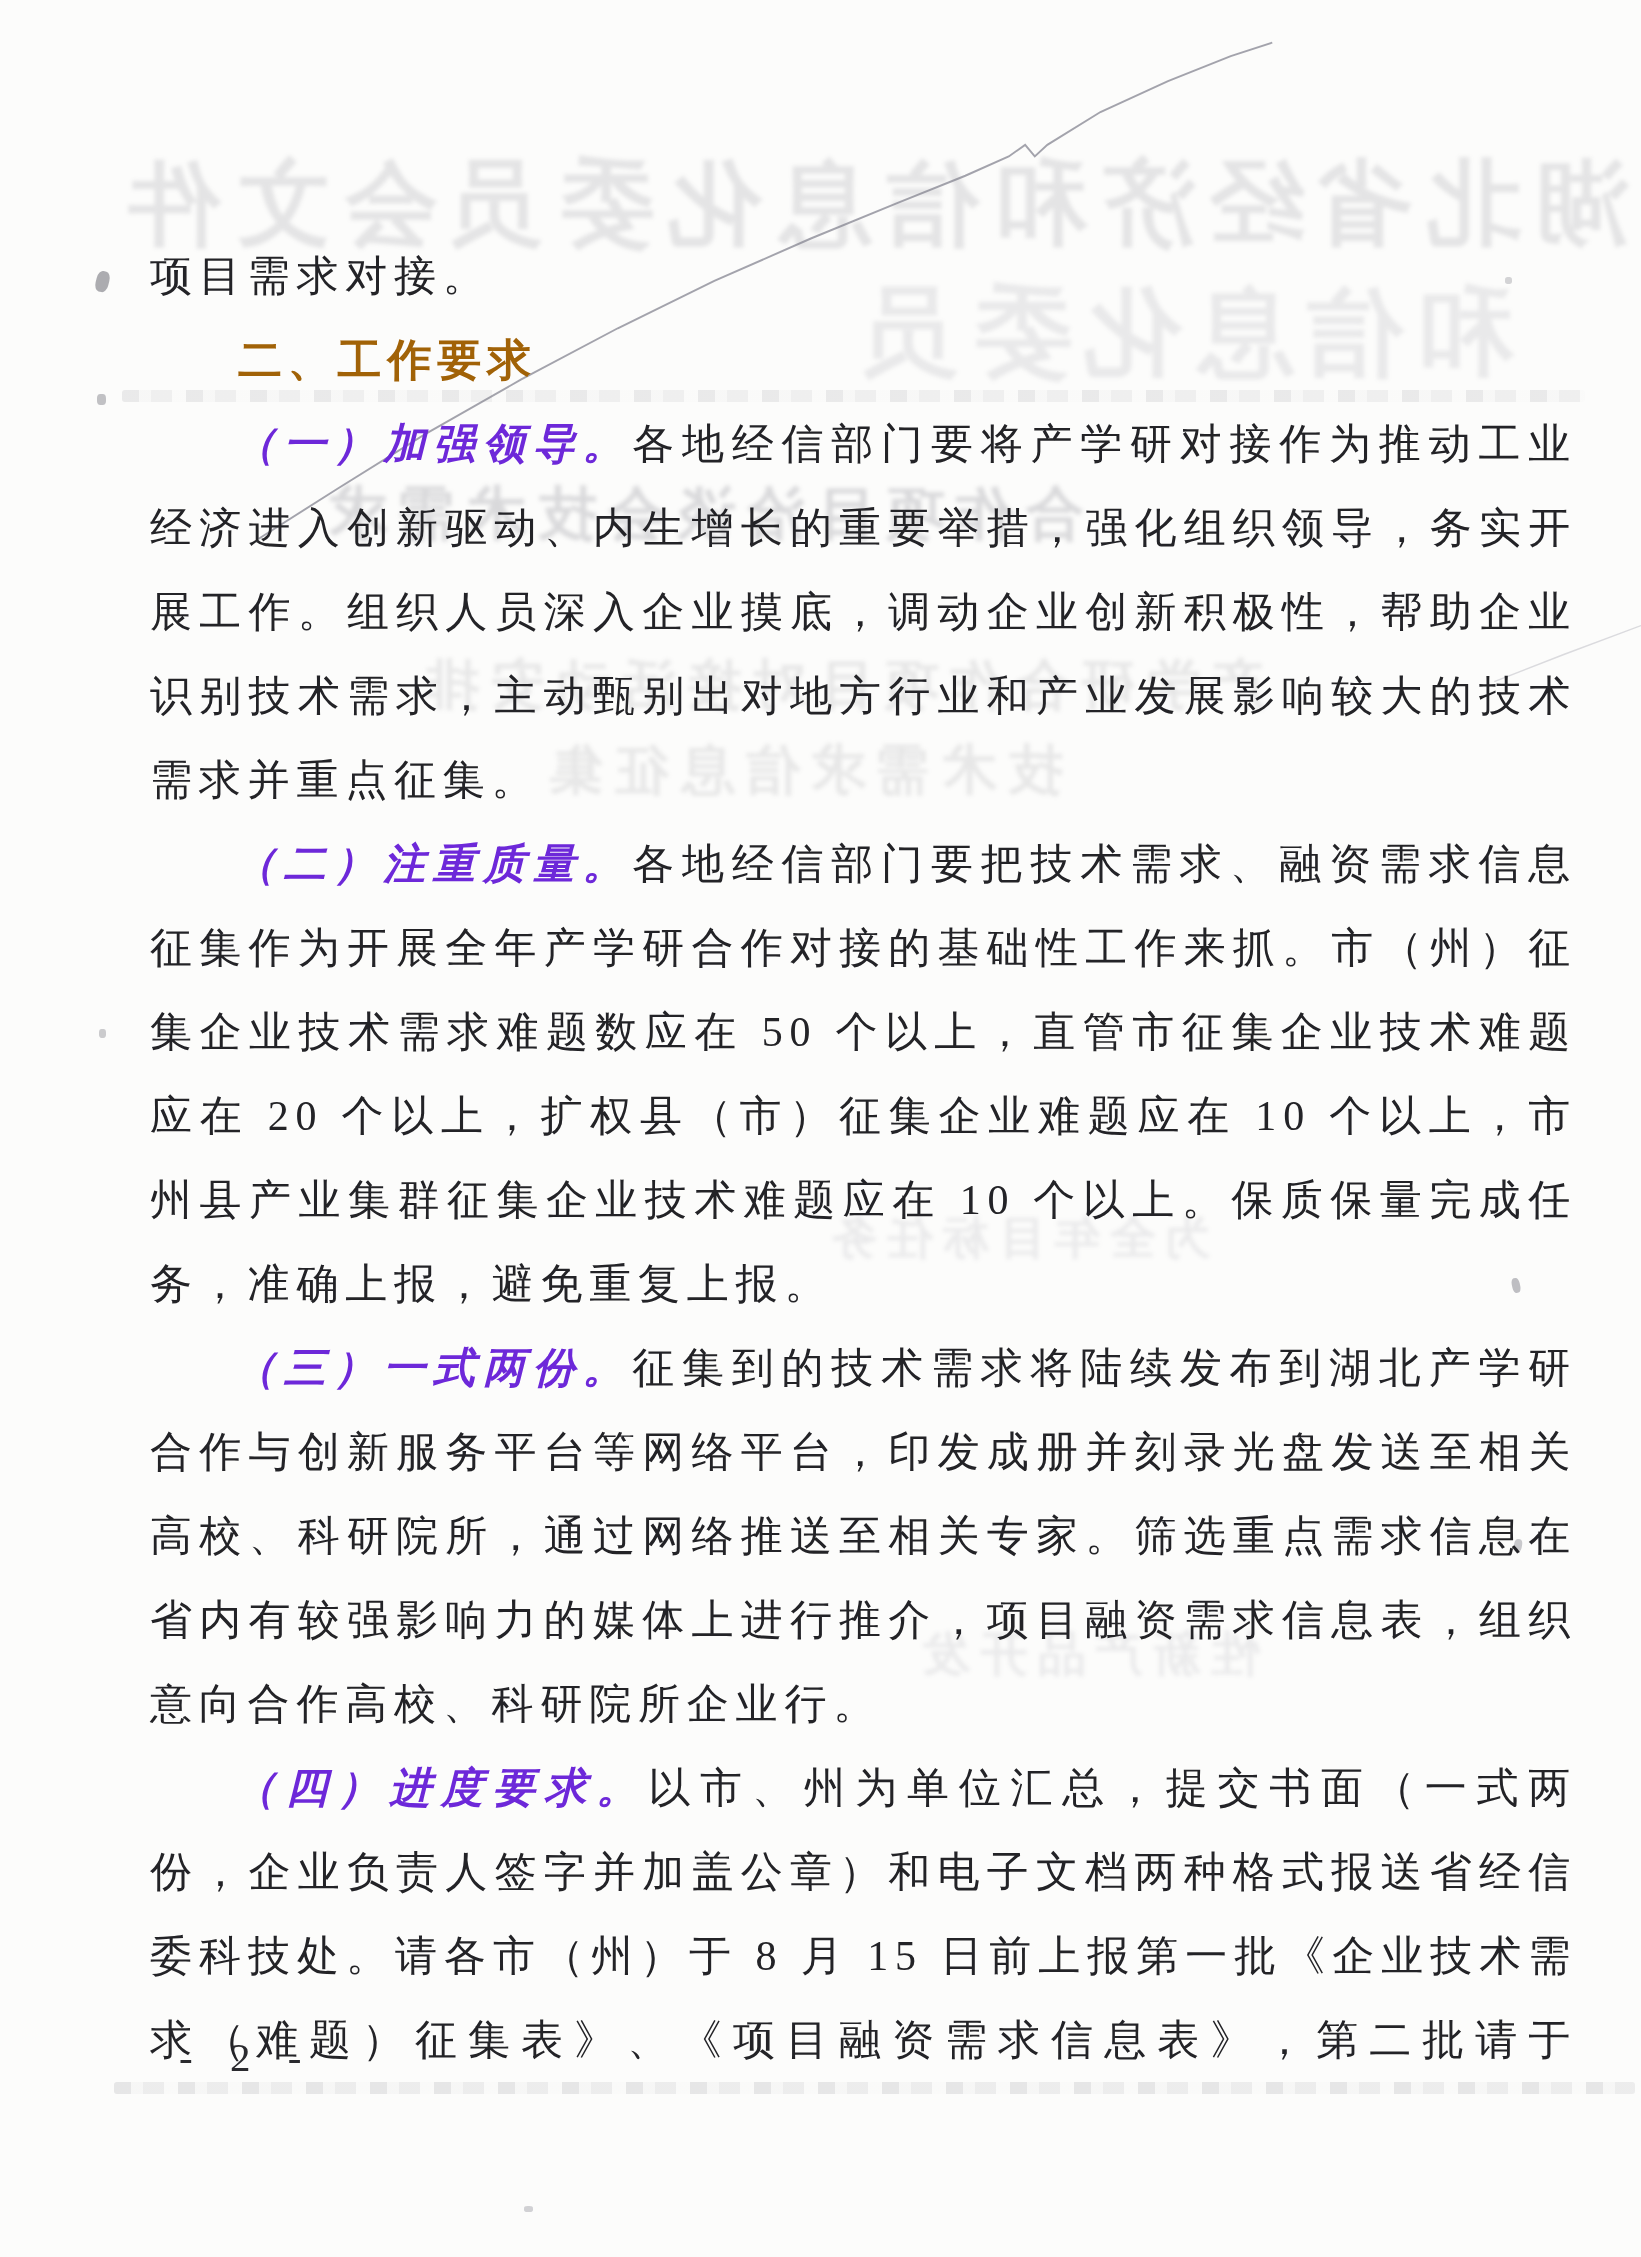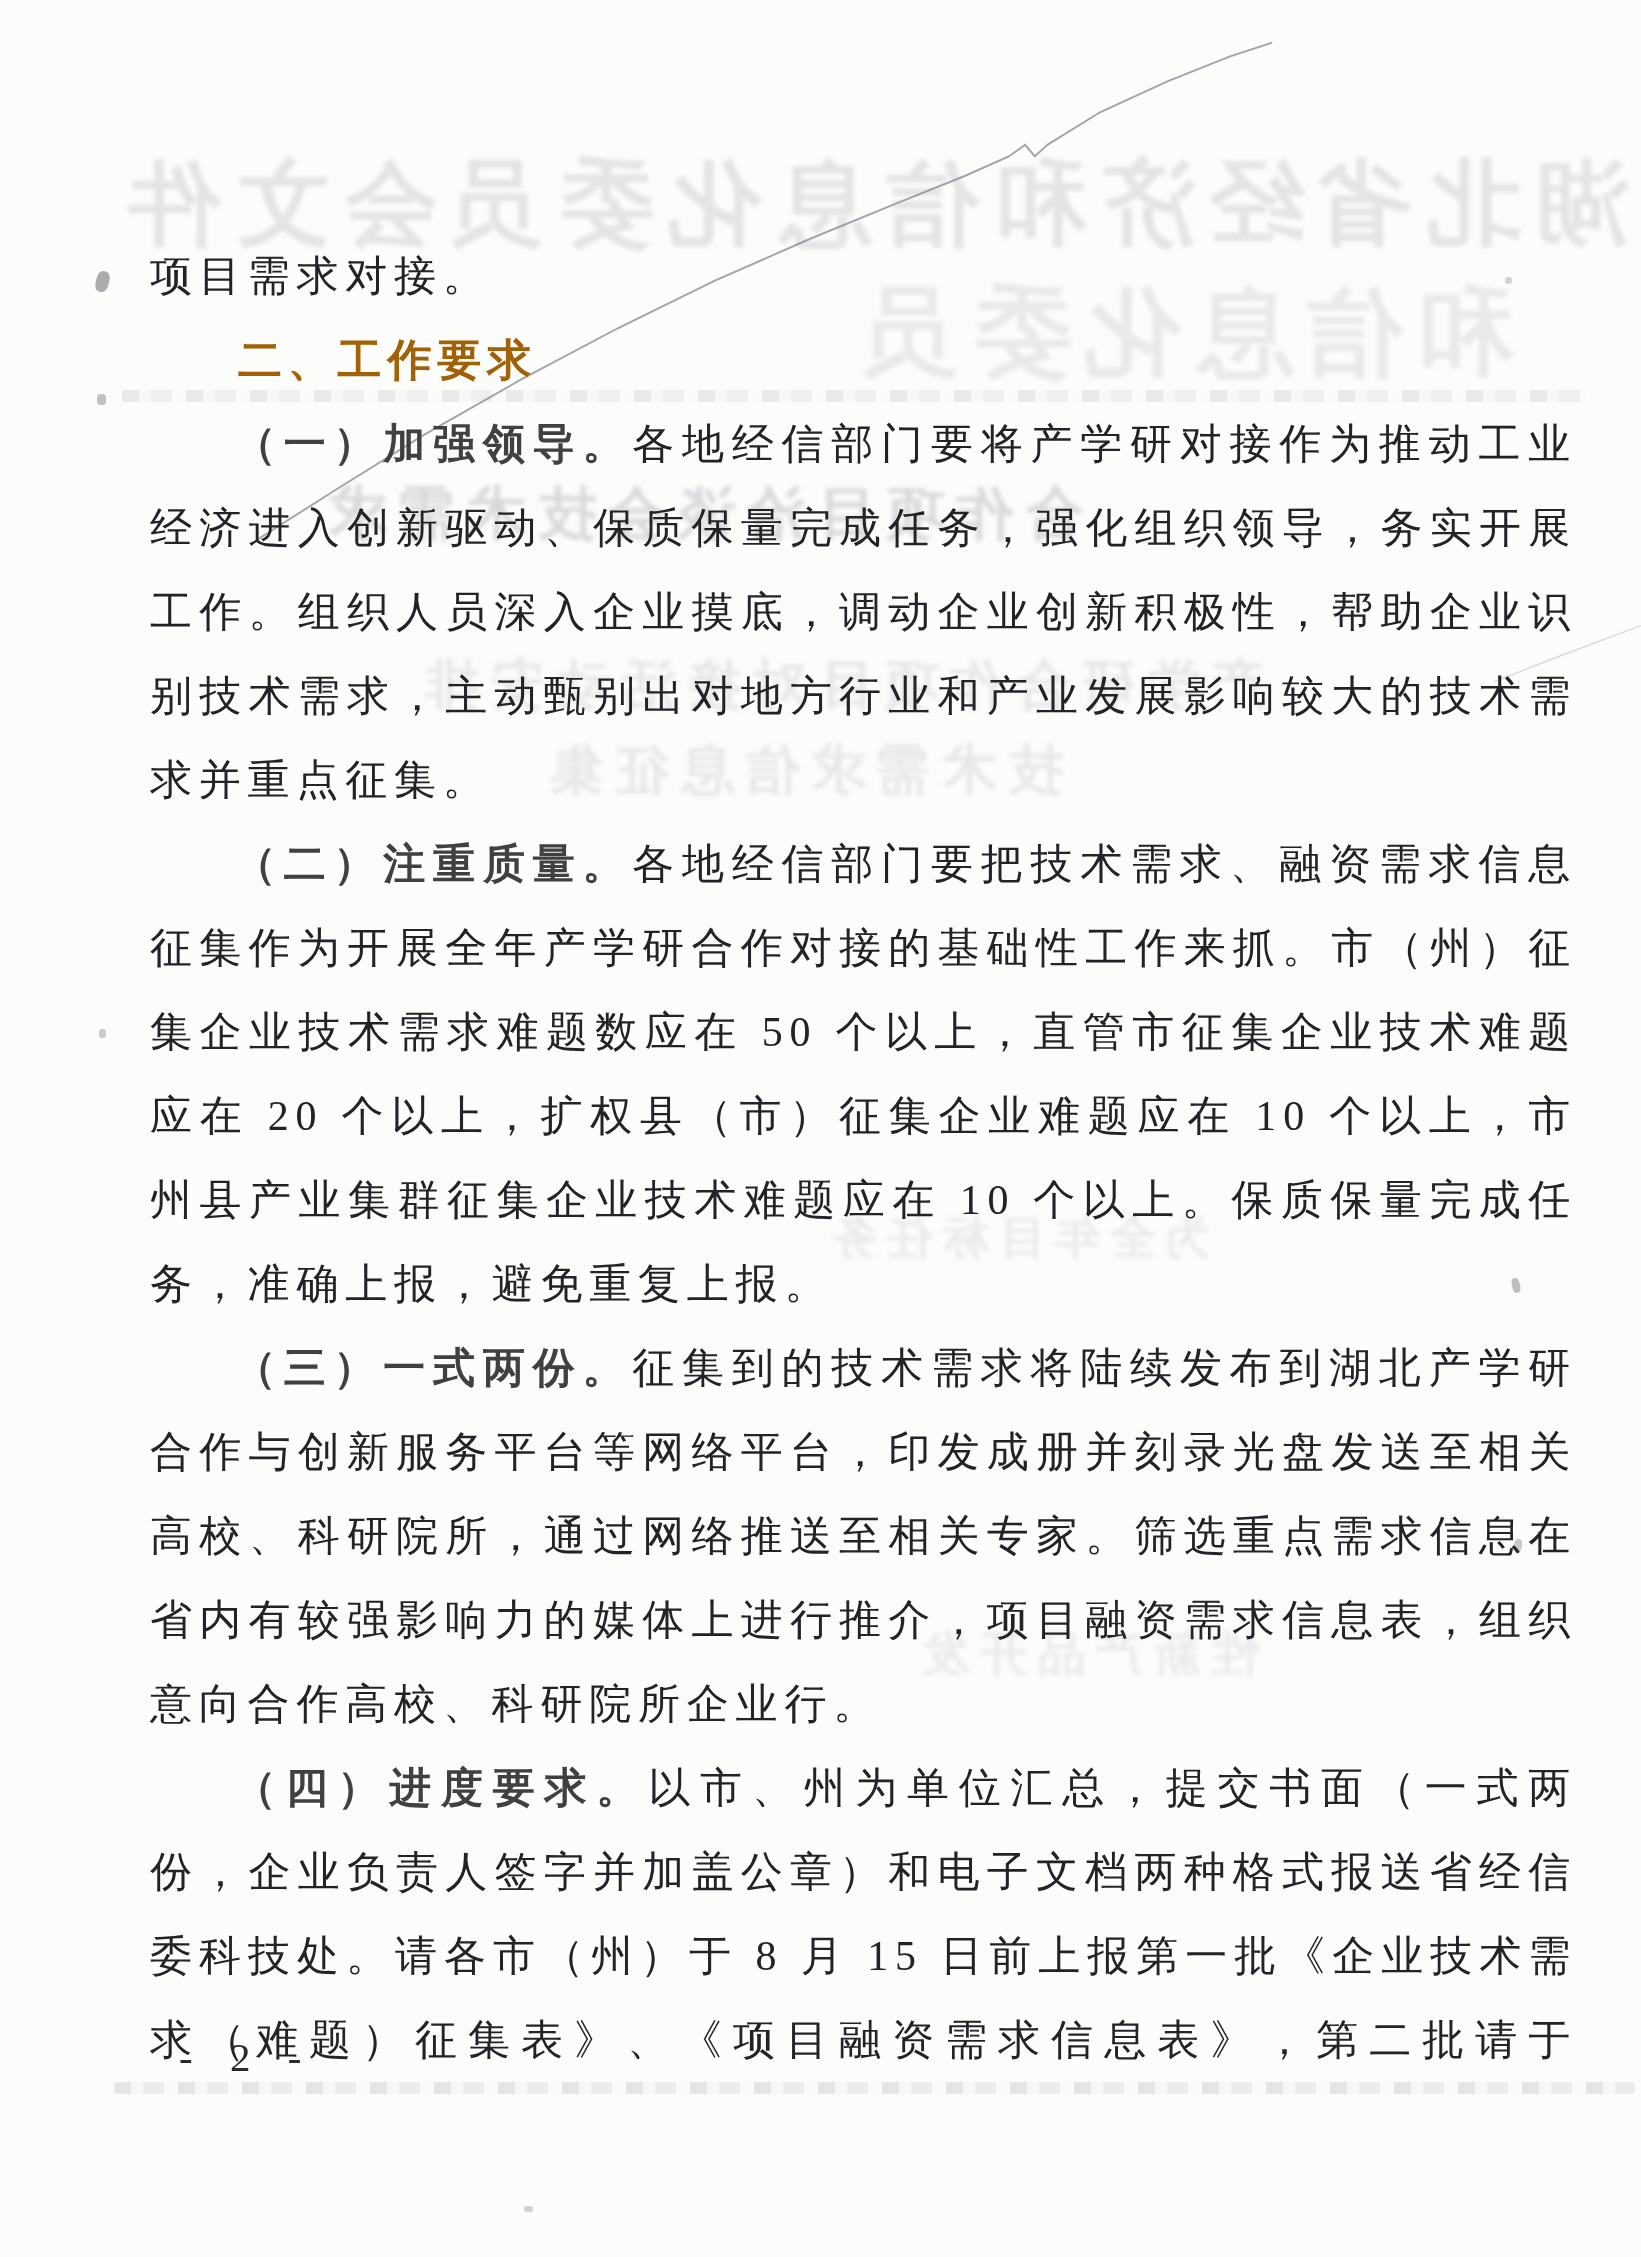--- a/index.html
+++ b/index.html
@@ -35,21 +35,22 @@
     font-size: 44px;
     font-weight: 700;
     letter-spacing: 5.8px;
     text-indent: 2em;
     color: #a16207;
   }
   .para { text-indent: 2em; }
   .para .lead {
     font-family: "Liberation Sans", "DejaVu Sans", sans-serif;
     font-weight: 700;
-    color: #404040;
+    color: #6d28d9;
+    font-style: italic;
   }
   .para.continues { text-align-last: justify; }
 
   .page-number {
     position: absolute;
     left: 179px;
     top: 2033px;
     font-size: 41px;
     letter-spacing: 13.5px;
     color: #2a2a2e;
@@ -129,21 +130,21 @@
   <div class="speck sp7"></div>
 
   <svg class="crease-svg" width="1641" height="2257" viewBox="0 0 1700 2338">
     <polyline points="268,558 350,506 440,450 540,393 640,340 740,291 840,247 930,210 1000,182 1045,162 1062,150 1072,162 1085,150 1140,116 1210,84 1275,58 1318,44" fill="none" stroke="#7d7d8a" stroke-width="2" opacity="0.7"></polyline>
     <polyline points="1548,706 1620,678 1700,648" fill="none" stroke="#b9b9c2" stroke-width="1.5" opacity="0.5"></polyline>
   </svg>
 
   <div class="text-flow">
     <p class="intro">项目需求对接。</p>
     <h2 class="heading">二、工作要求</h2>
-    <p class="para"><span class="lead">（一）加强领导。</span><span>各地经信部门要将产学研对接作为推动工业经济进入创新驱动、保质保量完成任务，强化组织领导，务实开展工作。组织人员深入企业摸底，调动企业创新积极性，帮助企业识别技术需求，主动甄别出对地方行业和产业发展影响较大的技术需求并重点征集。</span></p>
+    <p class="para"><span class="lead">（一）加强领导。</span><span>各地经信部门要将产学研对接作为推动工业经济进入创新驱动、内生增长的重要举措，强化组织领导，务实开展工作。组织人员深入企业摸底，调动企业创新积极性，帮助企业识别技术需求，主动甄别出对地方行业和产业发展影响较大的技术需求并重点征集。</span></p>
     <p class="para"><span class="lead">（二）注重质量。</span><span>各地经信部门要把技术需求、融资需求信息征集作为开展全年产学研合作对接的基础性工作来抓。市（州）征集企业技术需求难题数应在 50 个以上，直管市征集企业技术难题应在 20 个以上，扩权县（市）征集企业难题应在 10 个以上，市州县产业集群征集企业技术难题应在 10 个以上。保质保量完成任务，准确上报，避免重复上报。</span></p>
     <p class="para"><span class="lead">（三）一式两份。</span><span>征集到的技术需求将陆续发布到湖北产学研合作与创新服务平台等网络平台，印发成册并刻录光盘发送至相关高校、科研院所，通过网络推送至相关专家。筛选重点需求信息在省内有较强影响力的媒体上进行推介，项目融资需求信息表，组织意向合作高校、科研院所企业行。</span></p>
     <p class="para continues"><span class="lead">（四）进度要求。</span><span>以市、州为单位汇总，提交书面（一式两份，企业负责人签字并加盖公章）和电子文档两种格式报送省经信委科技处。请各市（州）于 8 月 15 日前上报第一批《企业技术需求（难题）征集表》、《项目融资需求信息表》，第二批请于</span></p>
   </div>
 
   <div class="page-number">- 2 -</div>
 
 </div>
 
 

